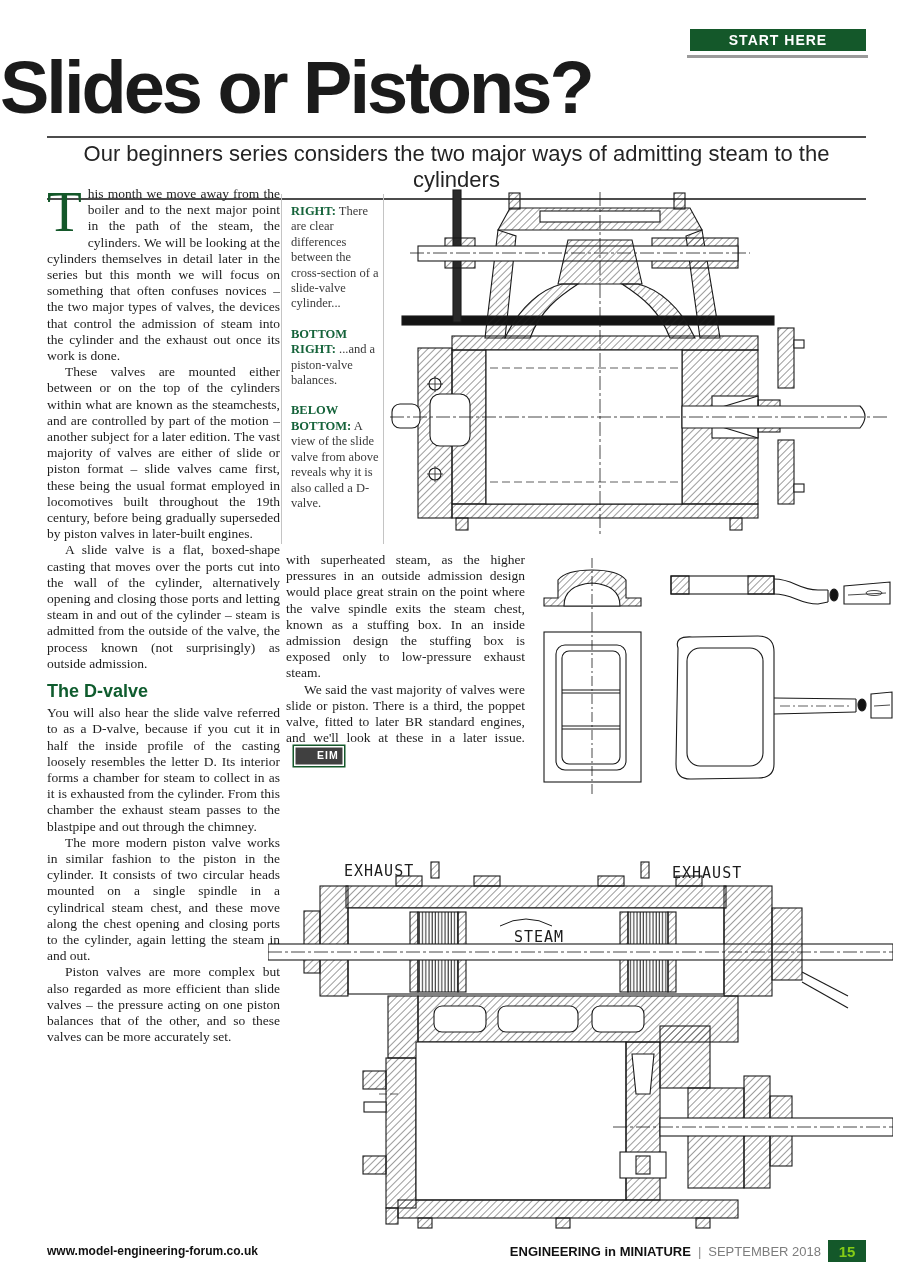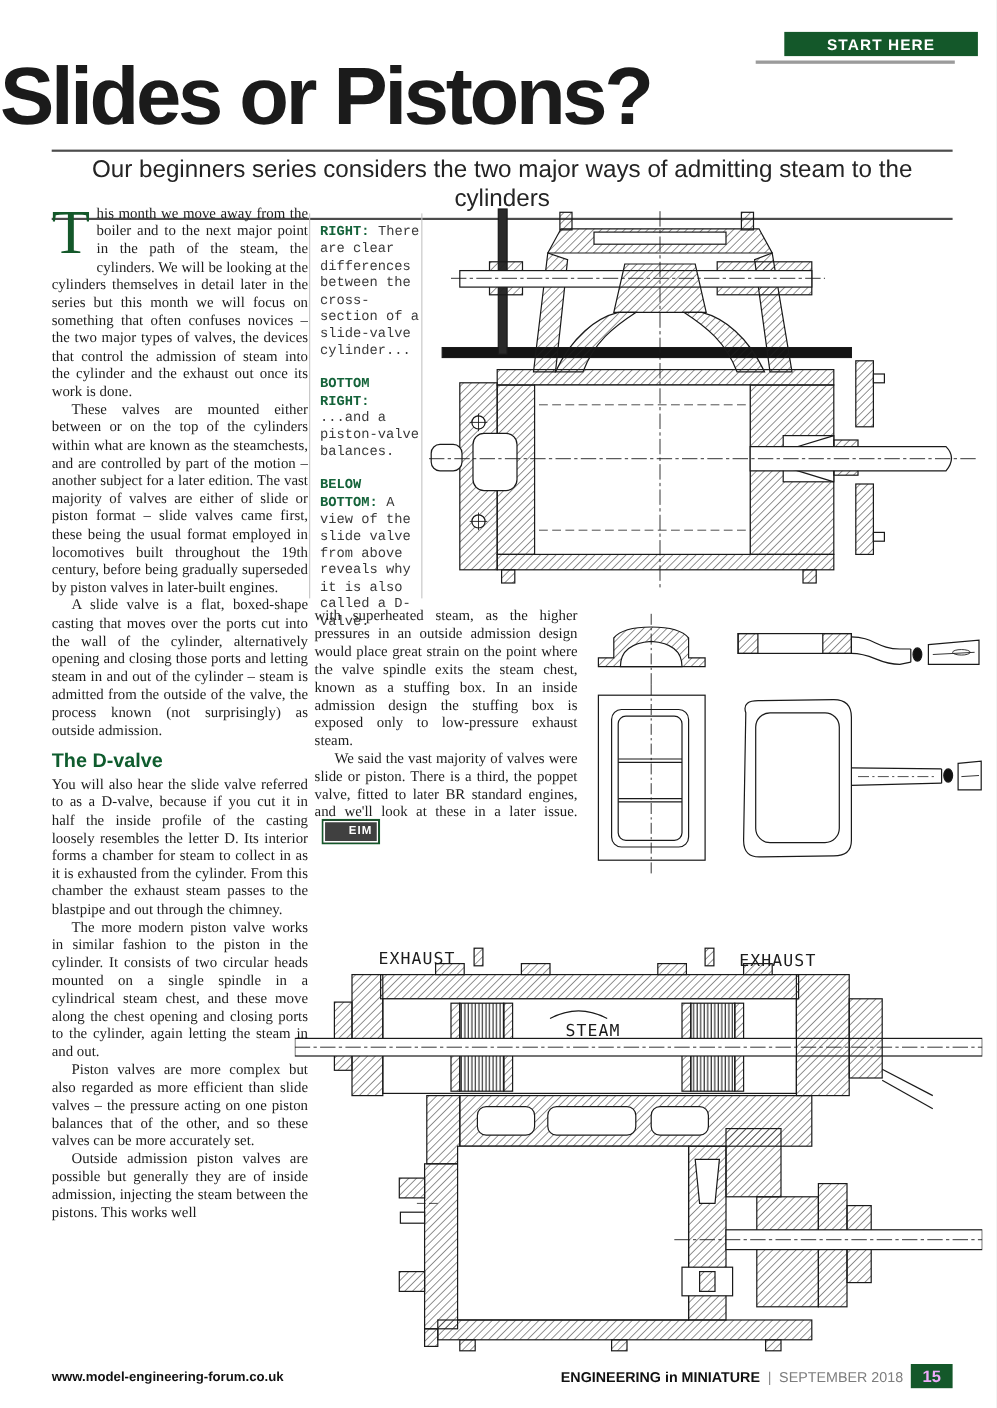--- a/index.html
+++ b/index.html
@@ -1,20 +1,20 @@
 <!DOCTYPE html>
 <html><head>
 <meta charset="utf-8">
 <style>
   html,body{margin:0;padding:0;background:#e9e9e9;}
   .page{position:relative;width:906px;height:1280px;background:#ffffff;margin:0 auto;
         font-family:"Liberation Serif",serif;color:#1d1d1d;overflow:hidden;}
 
   
-  .start-banner{position:absolute;left:713px;top:29px;width:176px;height:22px;
+  .start-banner{position:absolute;left:690px;top:29px;width:176px;height:22px;
         background:#14582a;color:#fff;font-family:"Liberation Sans",sans-serif;
         font-weight:bold;font-size:14px;letter-spacing:1px;
         display:flex;align-items:center;justify-content:center;}
   .banner-rule{position:absolute;left:687px;top:55px;width:181px;height:3px;background:#9b9b9b;}
   .title{position:absolute;left:0;width:906px;top:50px;margin:0;
         font-family:"Liberation Sans",sans-serif;font-weight:bold;font-size:74px;
         letter-spacing:-3px;color:#1b1b1b;line-height:1.02;}
   .subtitle{position:absolute;left:47px;width:819px;top:136px;
         border-top:2px solid #4c4c4c;border-bottom:2px solid #4c4c4c;
         padding:3px 0 5px 0;text-align:center;
@@ -25,21 +25,21 @@
   .bodycol p.ind{text-indent:18px;}
   .col-left{position:absolute;left:47px;top:186px;width:233px;}
   .col-mid{position:absolute;left:286px;top:552px;width:239px;}
   .dropcap{float:left;color:#14582a;font-size:57px;line-height:47px;padding:2px 6px 0 0;}
   .sect{margin:9px 0 3px 0;font-family:"Liberation Sans",sans-serif;font-weight:bold;
         font-size:18px;color:#0f5c2e;}
 
   
   .vrule{position:absolute;top:194px;height:350px;width:1px;background:#c4c4c4;}
   .captions{position:absolute;left:291px;top:204px;width:92px;
-        font-family:Liberation Mono, monospace;font-size:12.5px;line-height:15.4px;color:#3a3a3a;}
+        font-family:Liberation Serif, serif;font-size:12.5px;line-height:15.4px;color:#3a3a3a;}
   .cap{margin:0 0 15px 0;}
   .cap-label{font-weight:bold;color:#15633a;}
 
   .eim{display:inline-block;background:#404040;color:#fff;margin-left:8px;
         font-family:"Liberation Sans",sans-serif;font-weight:bold;font-size:10.5px;
         letter-spacing:1px;padding:1px 5px 2px 5px;box-shadow:inset 0 0 0 1.5px #fff,0 0 0 1.5px #14582a;
         vertical-align:1px;}
 
   
   .fig{position:absolute;}
@@ -49,21 +49,21 @@
   .draw-label{font-family:"DejaVu Sans Mono",monospace;font-size:15px;fill:#1c1c1c;letter-spacing:1px;}
 
   
   .footer-left{position:absolute;left:47px;top:1244px;font-family:"Liberation Sans",sans-serif;
         font-weight:bold;font-size:12px;color:#111;}
   .footer-right{position:absolute;right:40px;top:1240px;display:flex;align-items:center;gap:7px;
         font-family:"Liberation Sans",sans-serif;font-size:13px;justify-content:flex-end;}
   .mag{font-weight:bold;color:#111;}
   .sep{color:#8a8a8a;font-weight:normal;}
   .issue{color:#7d7d7d;}
-  .pagenum{background:#14582a;color:#f0abfc;font-weight:bold;font-size:15px;
+  .pagenum{background:#14582a;color:#84cc16;font-weight:bold;font-size:15px;
         width:38px;height:22px;display:flex;align-items:center;justify-content:center;}
 </style>
 </head>
 <body>
 
 <div class="page">
 
   <div class="start-banner">START HERE</div>
   <div class="banner-rule"></div>
 
@@ -71,21 +71,20 @@
   <div class="subtitle">Our beginners series considers the two major ways of admitting steam to the cylinders</div>
 
   <div class="col-left bodycol">
     <p><span class="dropcap">T</span><span>his month we move away from the boiler and to the next major point in the path of the steam, the cylinders. We will be looking at the cylinders themselves in detail later in the series but this month we will focus on something that often confuses novices – the two major types of valves, the devices that control the admission of steam into the cylinder and the exhaust out once its work is done.</span></p>
     <p class="ind">These valves are mounted either between or on the top of the cylinders within what are known as the steamchests, and are controlled by part of the motion – another subject for a later edition. The vast majority of valves are either of slide or piston format – slide valves came first, these being the usual format employed in locomotives built throughout the 19th century, before being gradually superseded by piston valves in later-built engines.</p>
     <p class="ind">A slide valve is a flat, boxed-shape casting that moves over the ports cut into the wall of the cylinder, alternatively opening and closing those ports and letting steam in and out of the cylinder – steam is admitted from the outside of the valve, the process known (not surprisingly) as outside admission.</p>
     <h2 class="sect">The D-valve</h2>
     <p>You will also hear the slide valve referred to as a D-valve, because if you cut it in half the inside profile of the casting loosely resembles the letter D. Its interior forms a chamber for steam to collect in as it is exhausted from the cylinder. From this chamber the exhaust steam passes to the blastpipe and out through the chimney.</p>
     <p class="ind">The more modern piston valve works in similar fashion to the piston in the cylinder. It consists of two circular heads mounted on a single spindle in a cylindrical steam chest, and these move along the chest opening and closing ports to the cylinder, again letting the steam in and out.</p>
     <p class="ind">Piston valves are more complex but also regarded as more efficient than slide valves – the pressure acting on one piston balances that of the other, and so these valves can be more accurately set.</p>
-    <p class="ind">Outside admission piston valves are possible but generally they are of inside admission, injecting the steam between the pistons. This works well</p>
   </div>
 
   <div class="vrule" style="left:281px"></div>
   <div class="vrule" style="left:383px"></div>
   <div class="captions">
     <p class="cap"><span class="cap-label">RIGHT:</span> <span>There are clear differences between the cross-section of a slide-valve cylinder...</span></p>
     <p class="cap"><span class="cap-label">BOTTOM RIGHT:</span> <span>...and a piston-valve balances.</span></p>
     <p class="cap"><span class="cap-label">BELOW BOTTOM:</span> <span>A view of the slide valve from above reveals why it is also called a D-valve.</span></p>
   </div>
 

